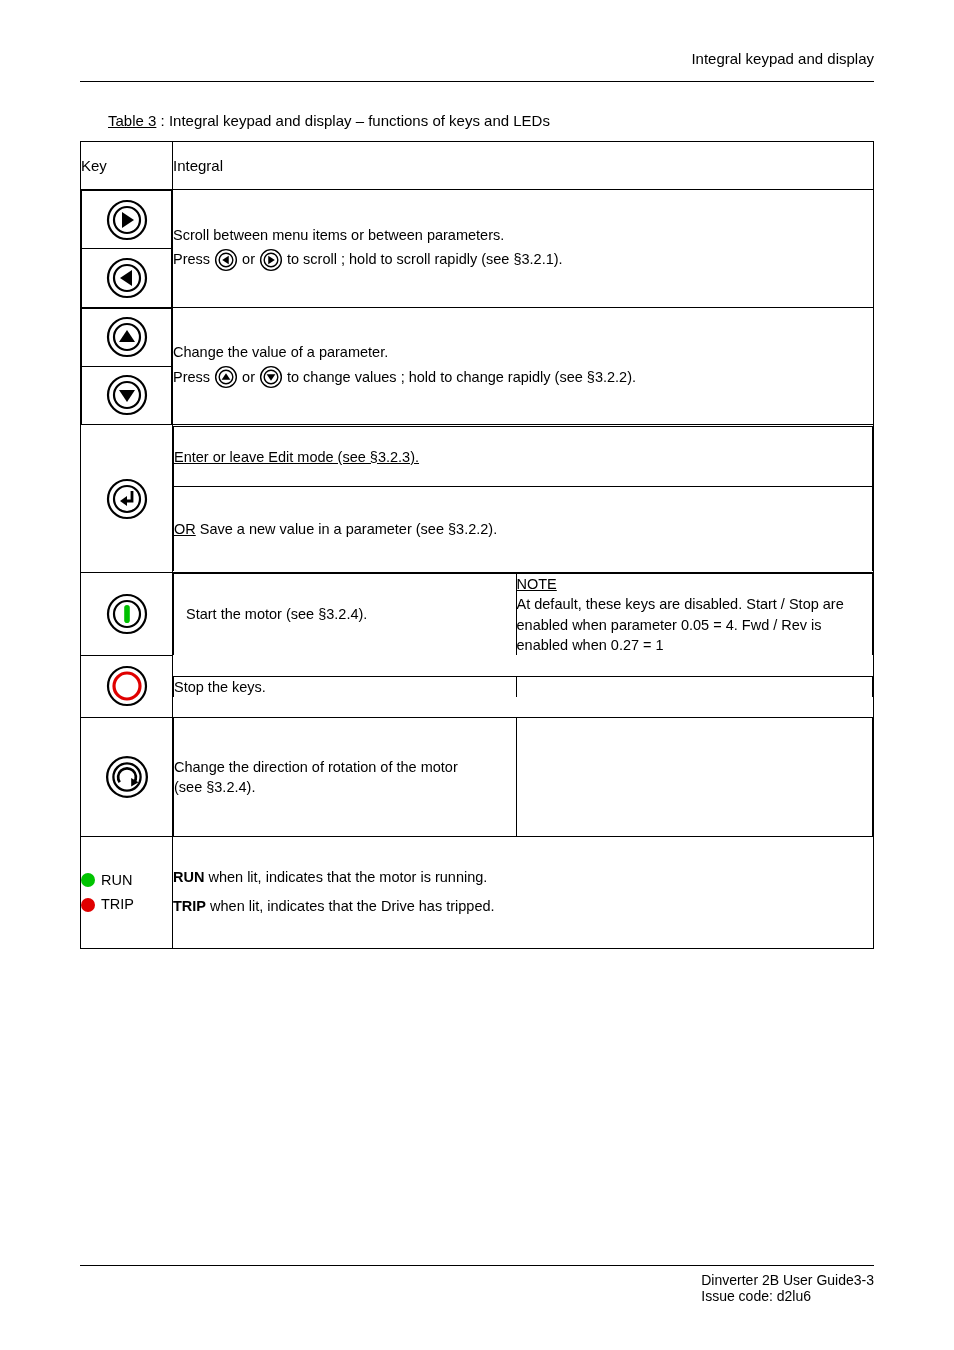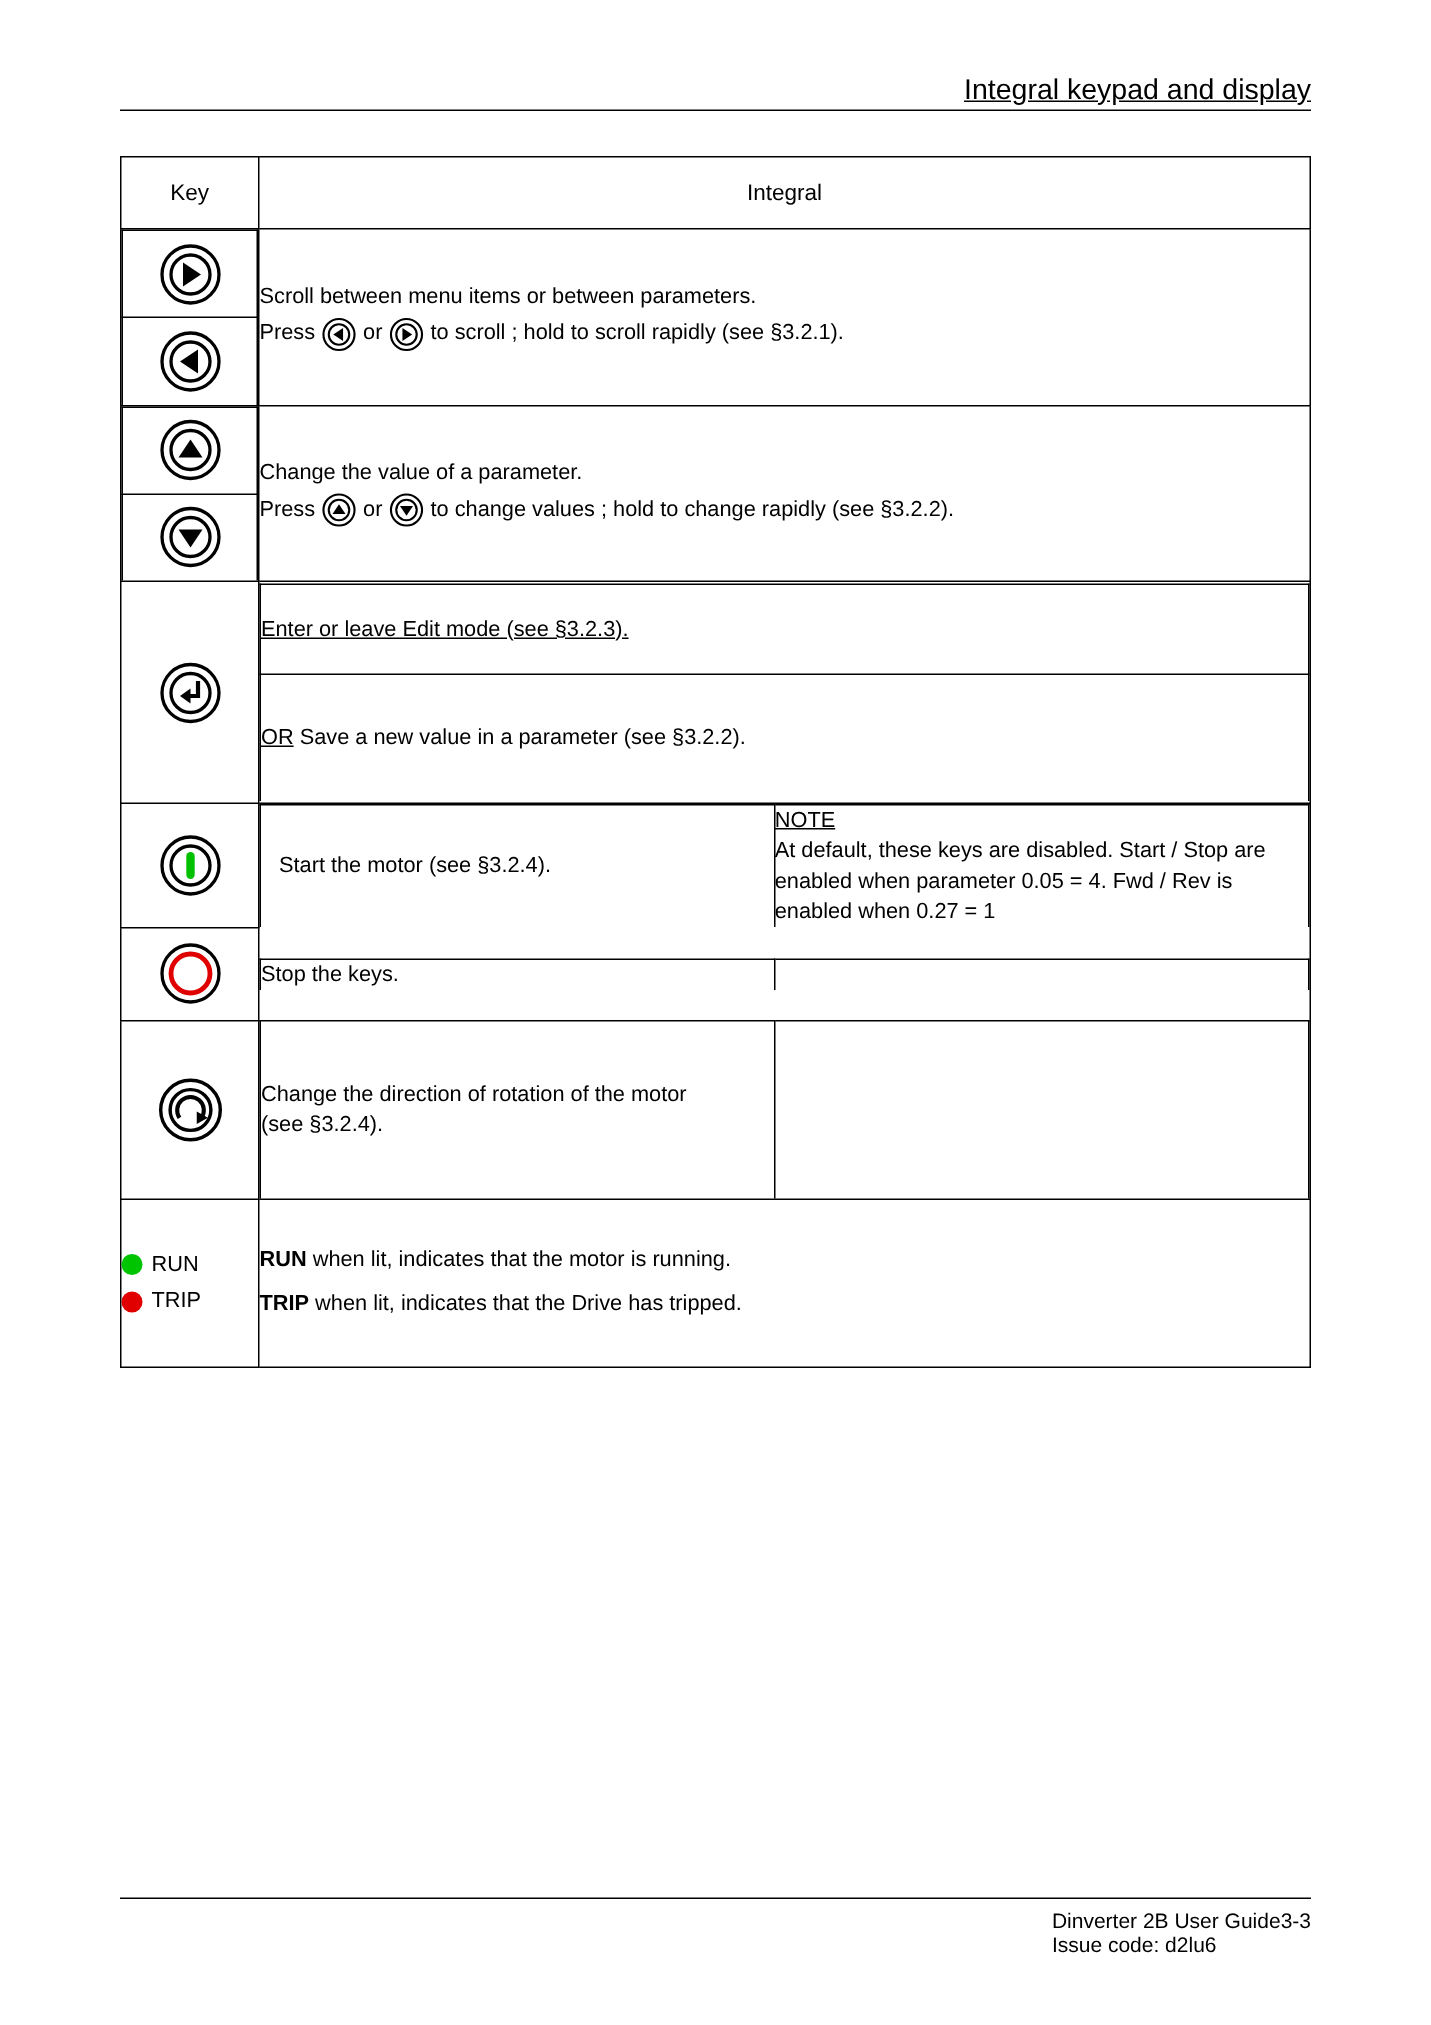--- a/index.html
+++ b/index.html
@@ -11,23 +11,22 @@
     color: #000;
     width: 954px;
     height: 1350px;
     position: relative;
   }
   .page {
     padding: 50px 80px 40px 80px;
   }
   .header-right {
     text-align: right;
-    font-size: 19px;
-    margin-bottom: 1px;
-    text-decoration: underline;
+    font-size: 15px;
+    margin-bottom: 14px;
   }
   .hr-top {
     border: none;
     border-top: 1.5px solid #000;
     margin: 0 0 30px 0;
   }
   .table-title {
     font-size: 15px;
     margin: 0 0 12px 28px;
   }
@@ -40,21 +39,21 @@
     table-layout: fixed;
   }
   table.main td, table.main th {
     border: 1.5px solid #000;
     padding: 0;
     vertical-align: middle;
   }
   th {
     font-weight: normal;
     font-size: 15px;
-    text-align: center;
+    text-align: left;
     height: 48px;
   }
   .col-key { width: 92px; }
   .key-cell {
     text-align: center;
     height: 58px;
   }
   .key-cell svg { display: block; margin: 0 auto; }
   .func-cell {
     font-size: 14.5px;
@@ -119,20 +118,23 @@
     font-size: 14px;
   }
 </style>
 </head>
 <body>
 
 <div class="page">
   <div class="header-right">Integral keypad and display</div>
   <hr class="hr-top">
 
+  <div class="table-title">
+    <span class="underline">Table 3</span><span> :  Integral keypad and display – functions of keys and LEDs</span>
+  </div>
 
   <table class="main">
     <colgroup>
       <col class="col-key">
       <col>
     </colgroup>
     <thead>
       <tr>
         <th>Key</th>
         <th>Integral</th>

